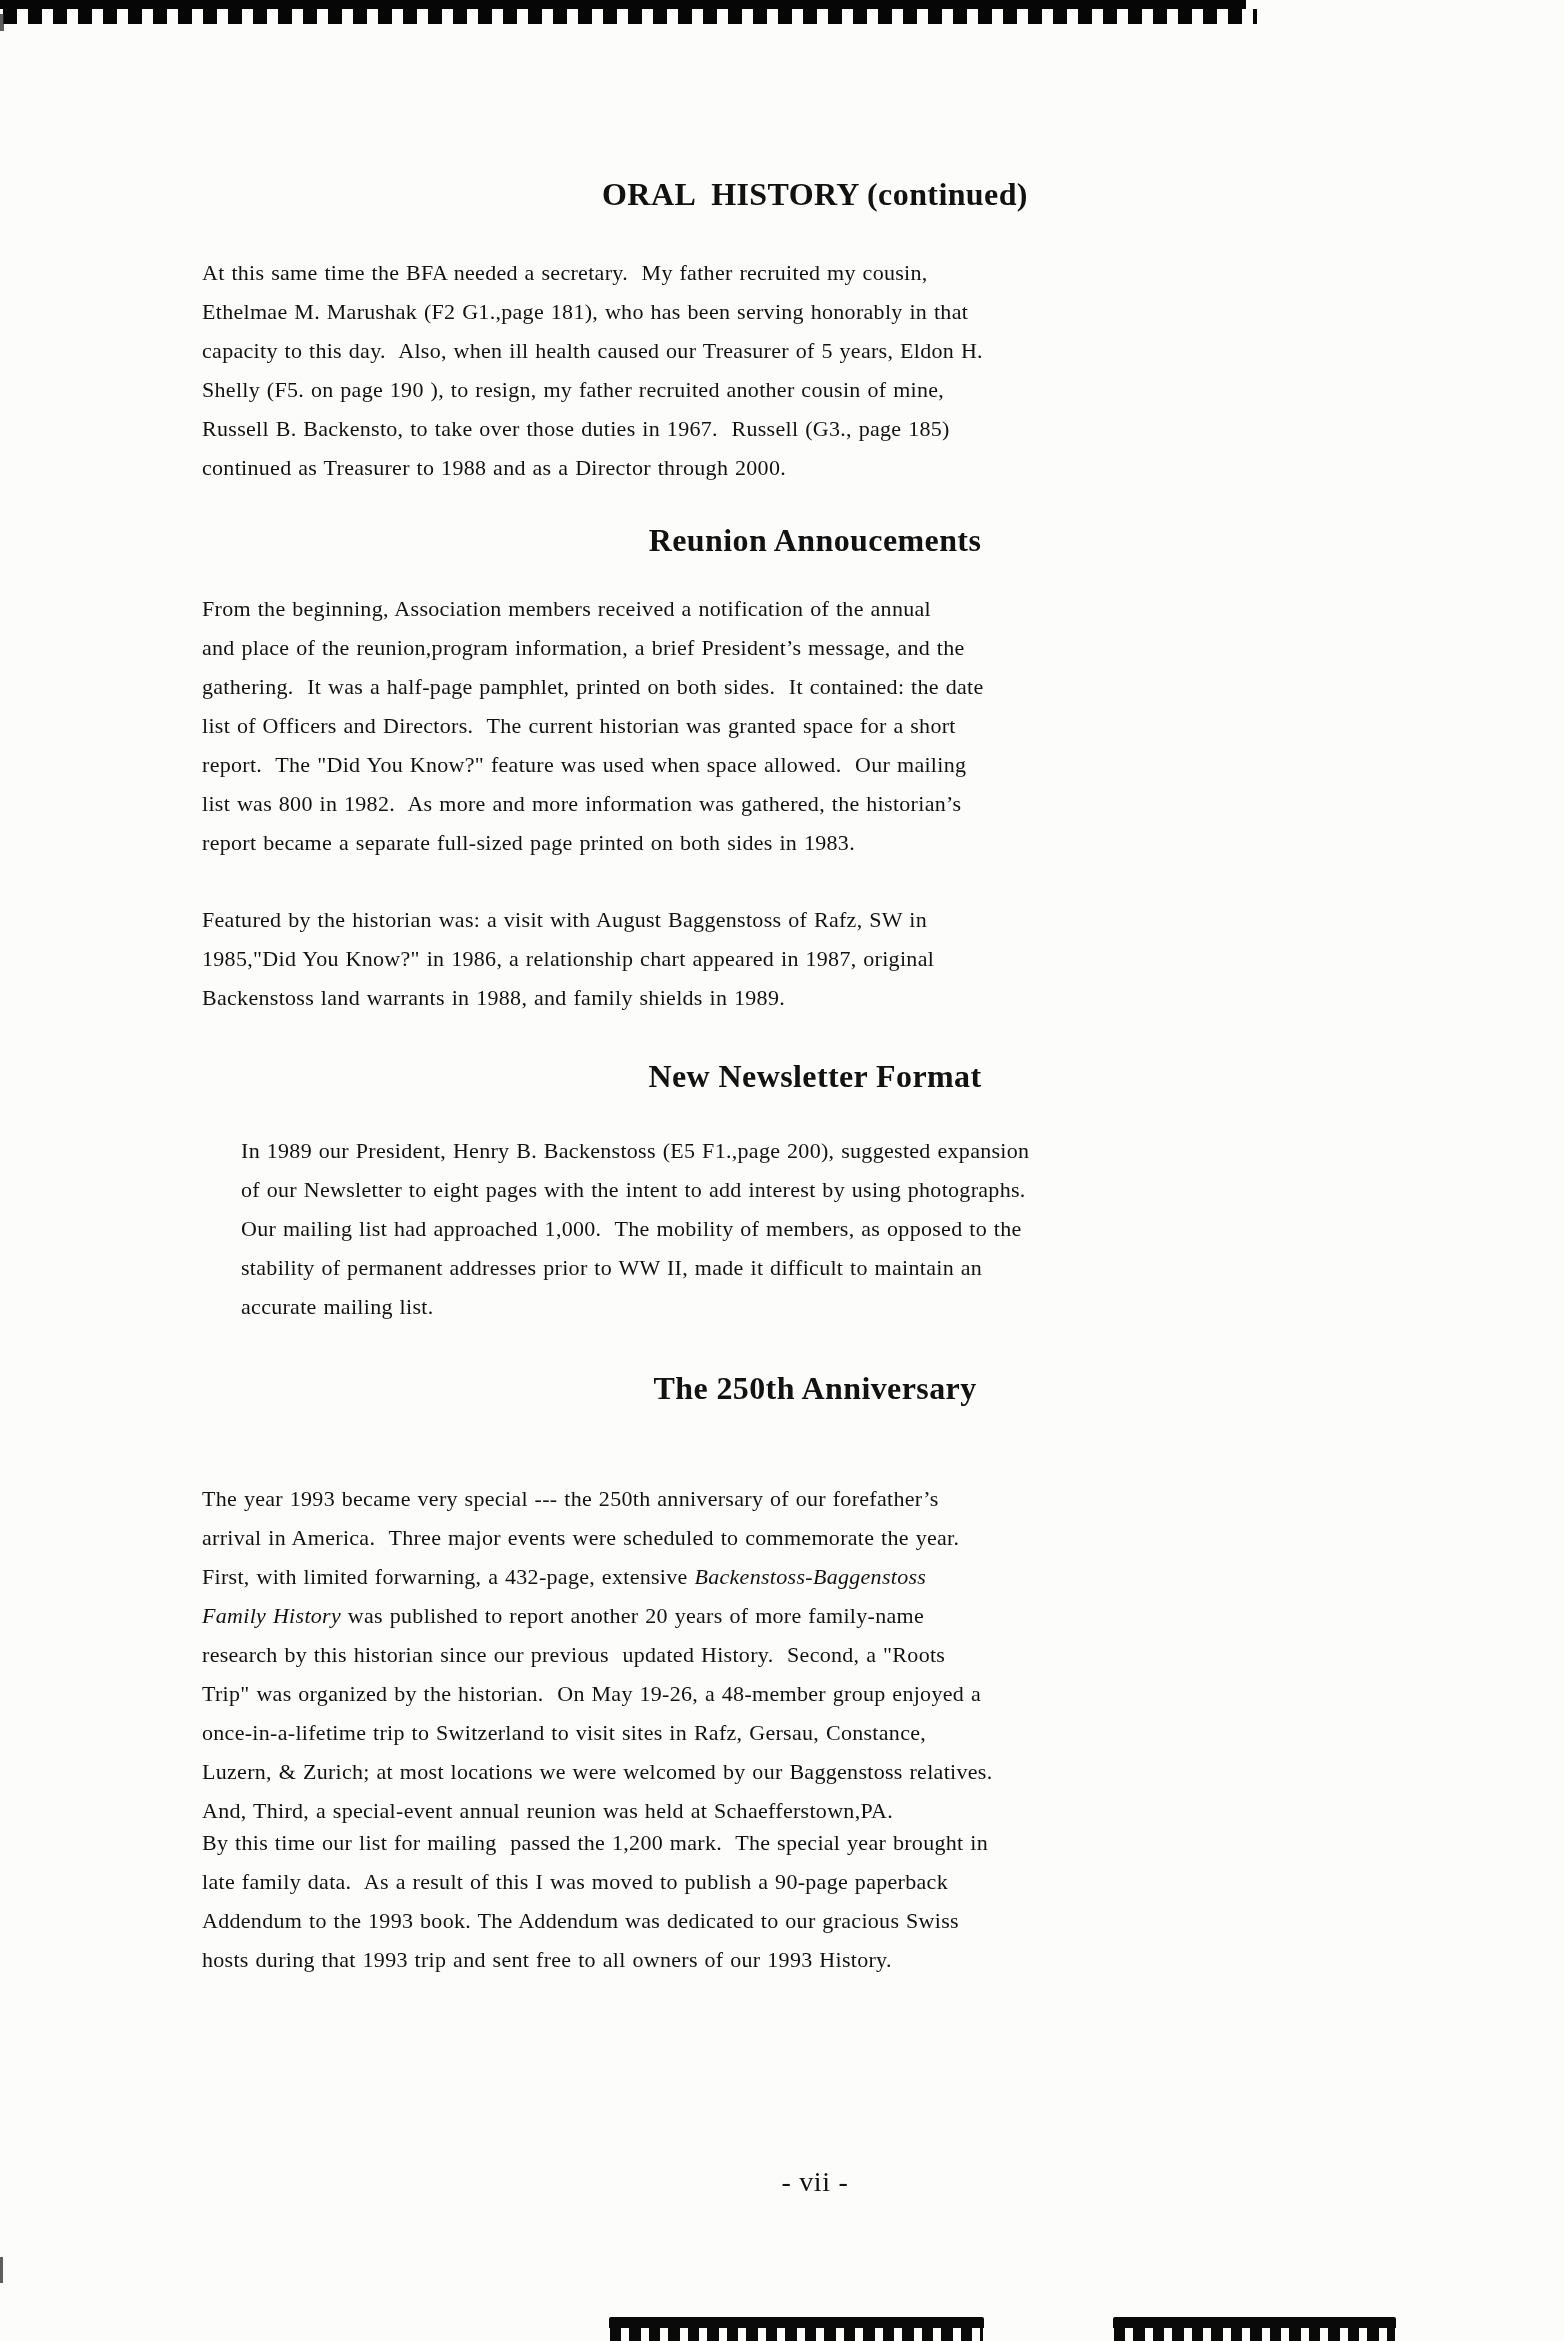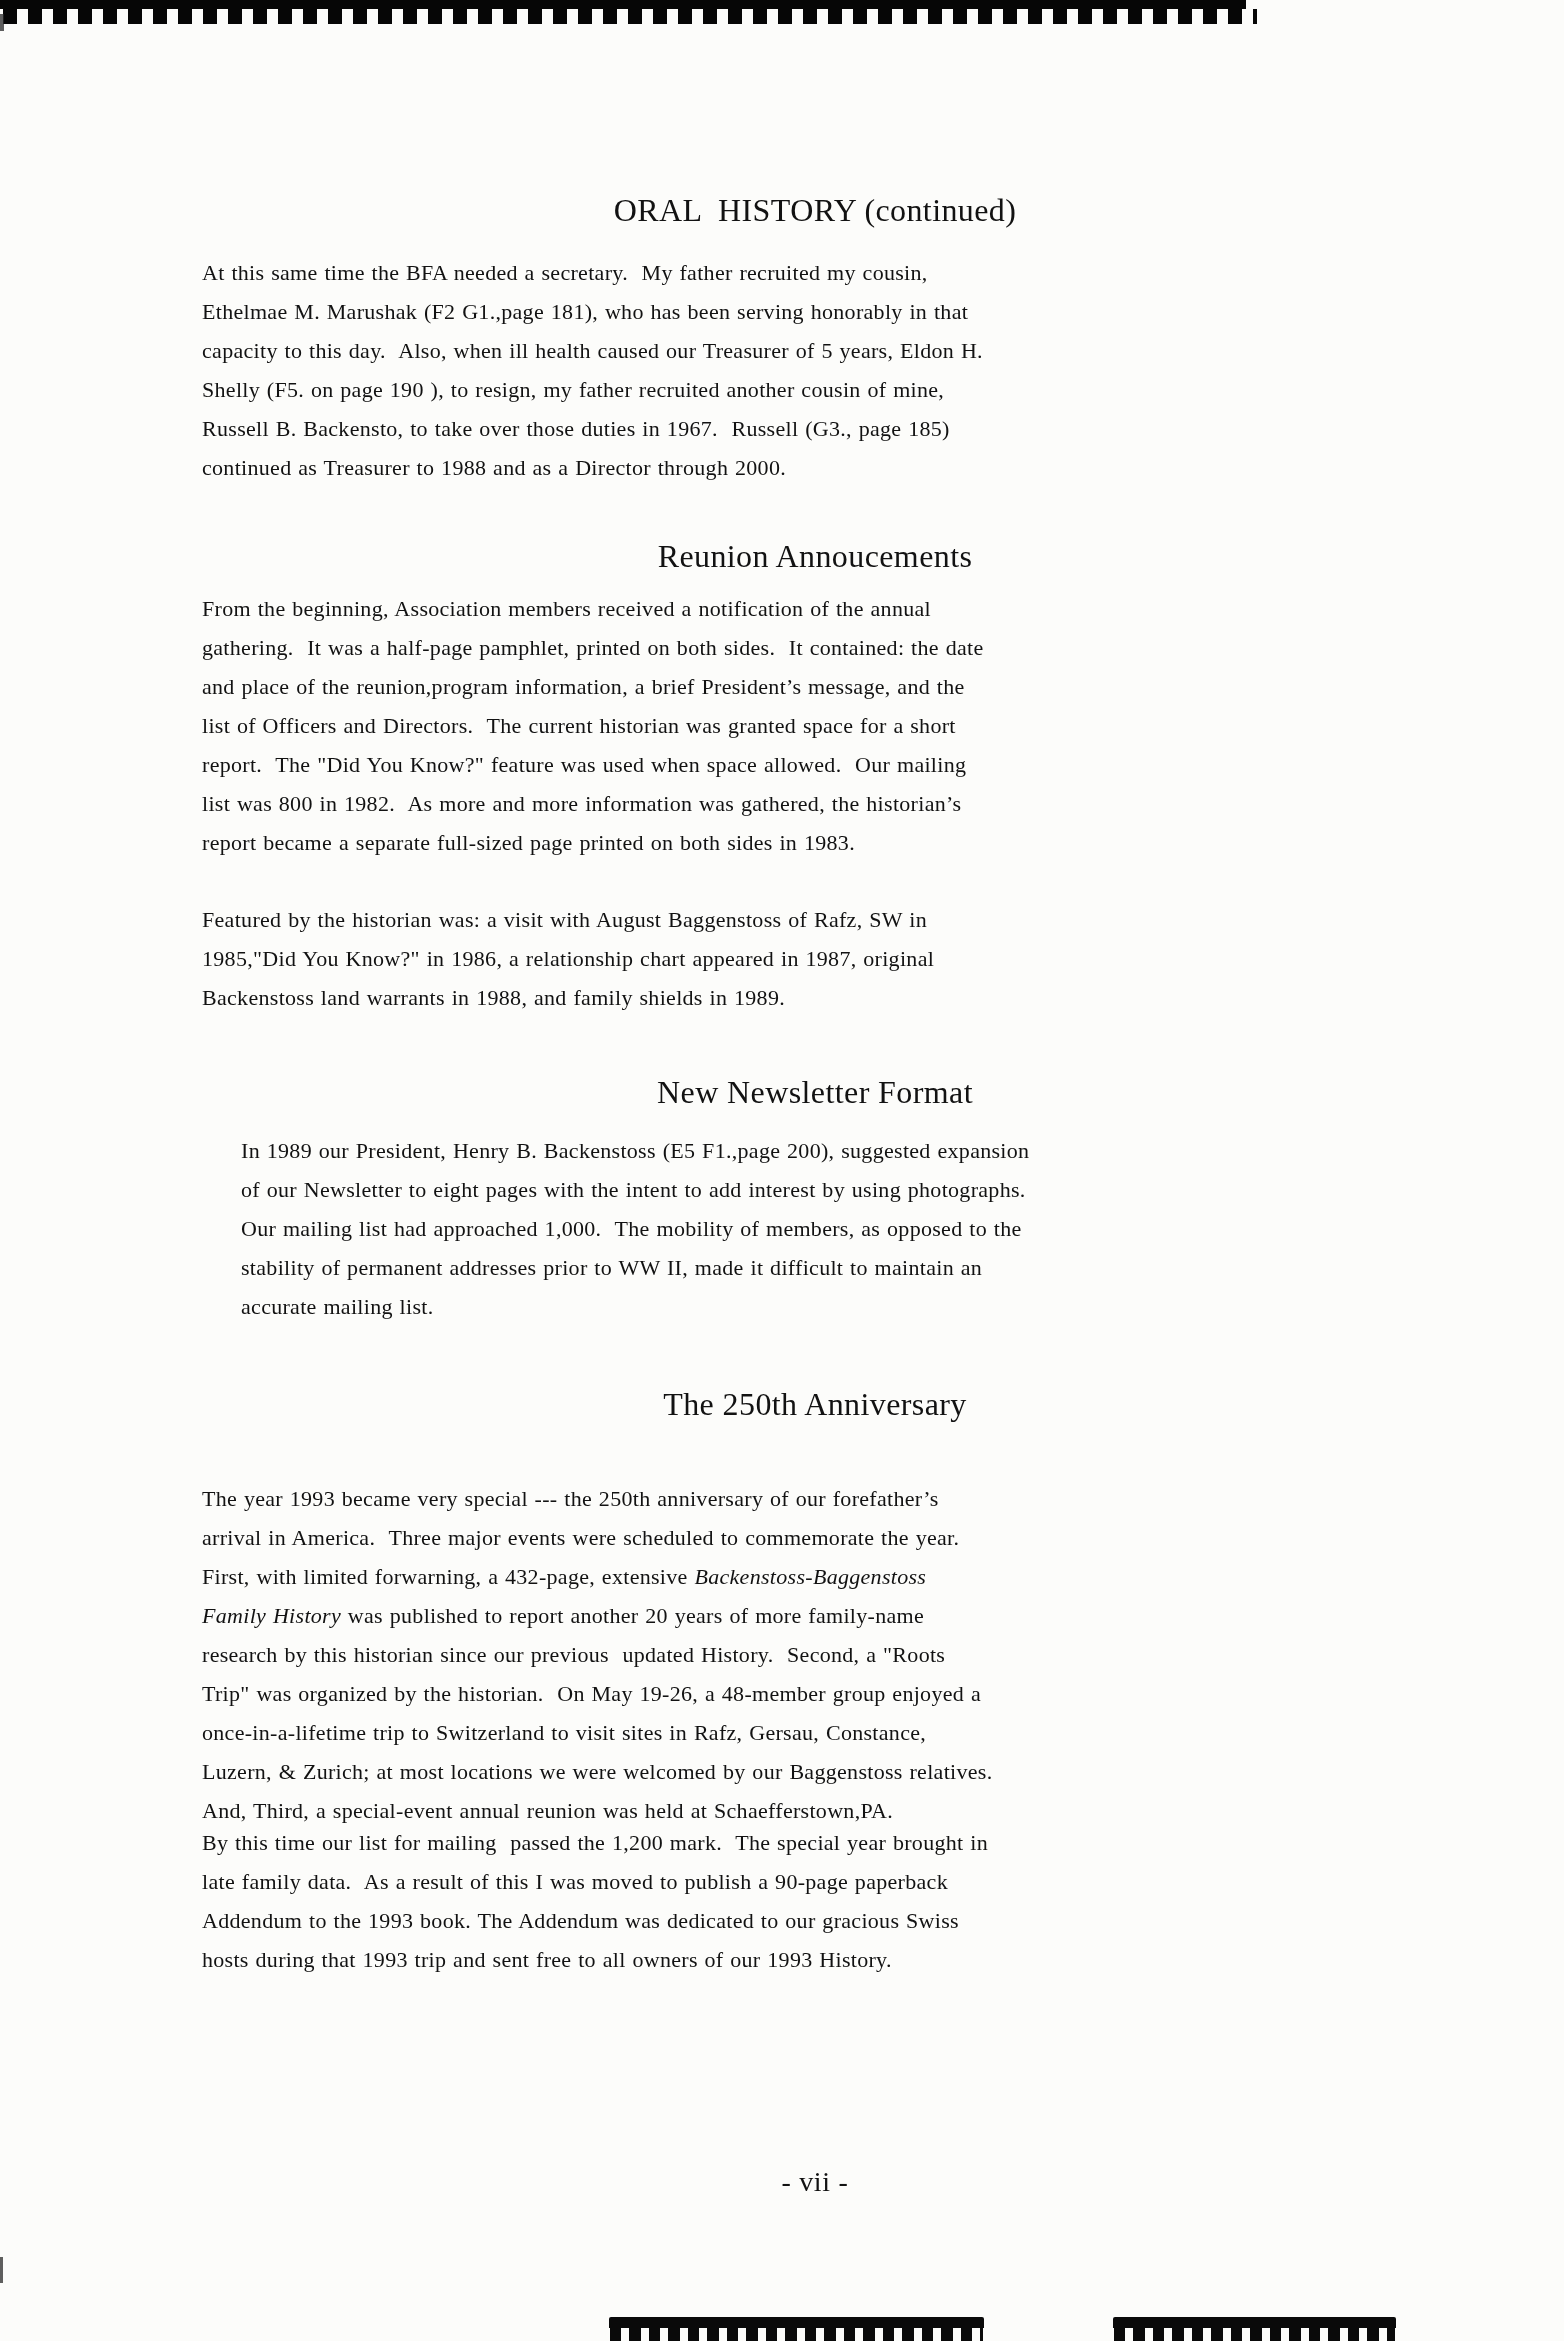--- a/index.html
+++ b/index.html
@@ -38,27 +38,26 @@
   .edge-bottom .ticks {
     position: absolute; left: 1.3px; top: 10.8px; right: 1.3px; bottom: 0;
     background: repeating-linear-gradient(90deg, #0a0a0a 0 11.4px, transparent 11.4px 19.5px);
   }
   .bottom-a { left: 609px;  width: 375px; }
   .bottom-b { left: 1113px; width: 283px; }
 
   
   .tcol { position: absolute; left: 202px; width: 1226px; }
   .title-line, .heading-line {
-    font-weight: 400;
+    font-weight: 700;
     font-size: 32px;
     line-height: 40px;
     letter-spacing: 0.4px;
     text-align: center;
     white-space: pre;
-    margin-top: 16px;
   }
   .para {
     position: absolute; left: 202px; width: 1320px;
     font-size: 22px;
     line-height: 39px;
     letter-spacing: 0.3px;
     word-spacing: 1px;
   }
   .para .line { white-space: pre; }
   .para .it { font-style: italic; }
@@ -100,22 +99,22 @@
       <div class="line"><span>capacity to this day.  Also, when ill health caused our Treasurer of 5 years, Eldon H.</span></div>
       <div class="line"><span>Shelly (F5. on page 190 ), to resign, my father recruited another cousin of mine,</span></div>
       <div class="line"><span>Russell B. Backensto, to take over those duties in 1967.  Russell (G3., page 185)</span></div>
       <div class="line"><span>continued as Treasurer to 1988 and as a Director through 2000.</span></div>
     </div>
 
   <div class="tcol t-h2 heading-line">Reunion Annoucements</div>
 
   <div class="para p-2">
       <div class="line"><span>From the beginning, Association members received a notification of the annual</span></div>
+      <div class="line"><span>and place of the reunion,program information, a brief President’s message, and the</span></div>
       <div class="line"><span>gathering.  It was a half-page pamphlet, printed on both sides.  It contained: the date</span></div>
-      <div class="line"><span>and place of the reunion,program information, a brief President’s message, and the</span></div>
       <div class="line"><span>list of Officers and Directors.  The current historian was granted space for a short</span></div>
       <div class="line"><span>report.  The "Did You Know?" feature was used when space allowed.  Our mailing</span></div>
       <div class="line"><span>list was 800 in 1982.  As more and more information was gathered, the historian’s</span></div>
       <div class="line"><span>report became a separate full-sized page printed on both sides in 1983.</span></div>
     </div>
 
   <div class="para p-3">
       <div class="line"><span>Featured by the historian was: a visit with August Baggenstoss of Rafz, SW in</span></div>
       <div class="line"><span>1985,"Did You Know?" in 1986, a relationship chart appeared in 1987, original</span></div>
       <div class="line"><span>Backenstoss land warrants in 1988, and family shields in 1989.</span></div>

